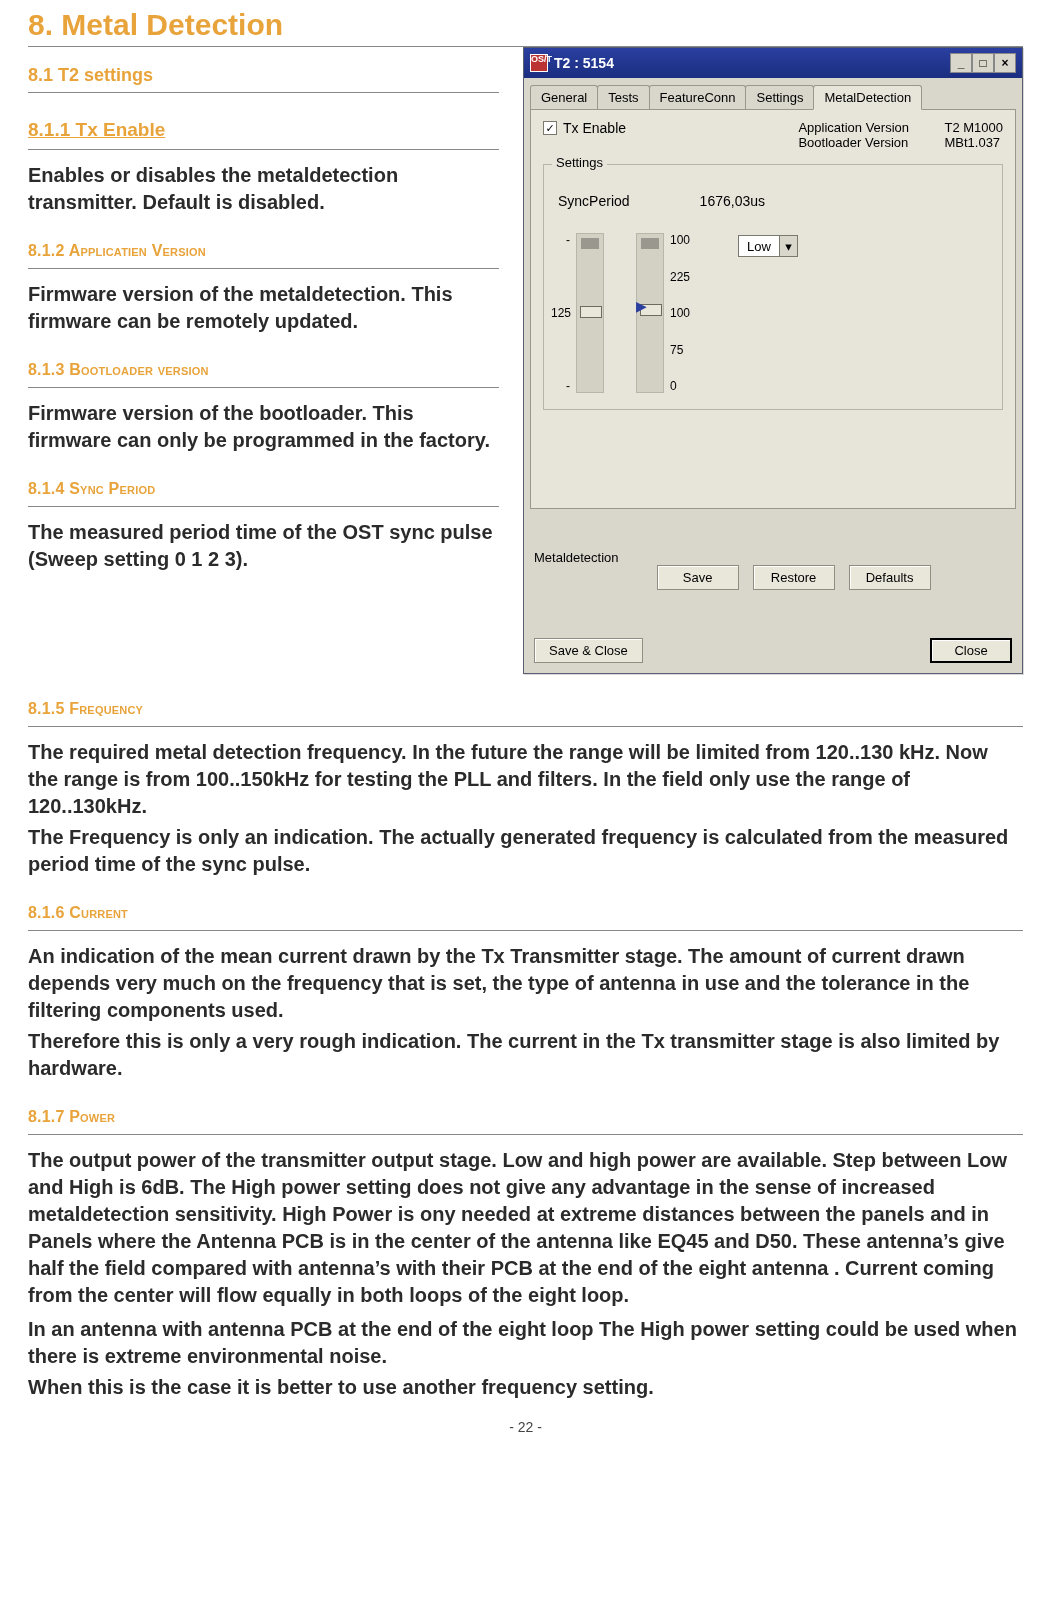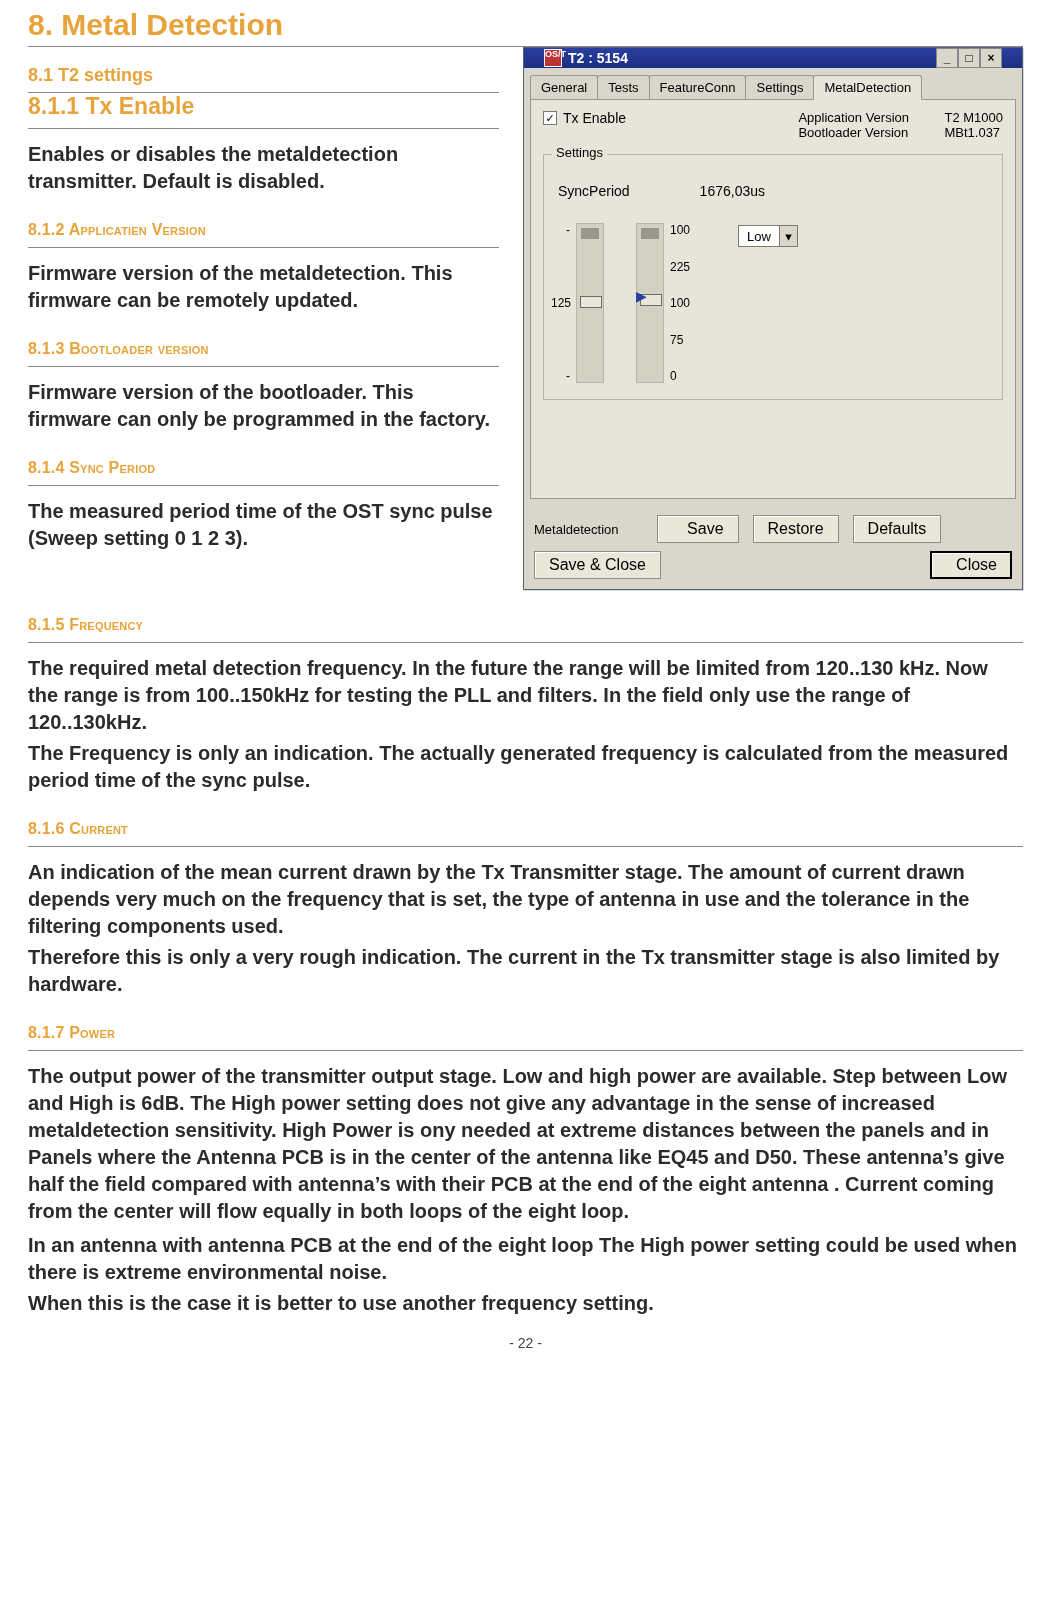--- a/index.html
+++ b/index.html
@@ -18,21 +18,21 @@
     font-family: "Segoe UI", Arial, sans-serif;
     margin-bottom: 4px;
   }
   .rule { border: none; border-top: 1px solid #888; margin: 0; }
   .sub {
     color: #e8a33a;
     font-family: "Segoe UI", Arial, sans-serif;
     font-weight: 600;
   }
   .h2 { font-size: 18px; margin-top: 18px; margin-bottom: 6px; }
-  .h3 { font-size: 23px; margin-bottom: 8px; }
+  .h3 { font-size: 19px; margin-top: 26px; margin-bottom: 8px; text-decoration: underline; }
   .h4 {
     font-size: 16px; margin-top: 26px; margin-bottom: 8px;
     font-variant: small-caps; letter-spacing: 0.2px;
   }
   .h3lead, .h4lead { font-variant: normal; }
   .body {
     font-size: 20px; color: #2b2b2b; line-height: 1.35;
     margin-top: 12px; margin-bottom: 4px; font-weight: bold;
   }
   .leftcol { width: 480px; }
@@ -41,26 +41,26 @@
   .figure { flex: 1 1 auto; }
   .win {
     width: 500px; border: 1px solid #5a5f72;
     background: #d9d6cc;
     box-shadow: 1px 1px 0 rgba(0,0,0,0.15);
     filter: blur(0.3px);
     font-family: Tahoma, Arial, sans-serif;
     color: #000;
   }
   .titlebar {
-    height: 20px;
+    height: 30px;
     background: linear-gradient(#2a3fa0,#1b2e80);
     color: #fff;
     display: flex; align-items: center;
     font-size: 14px; font-weight: bold;
-    padding: 0 20px;
+    padding: 0 6px;
   }
   .tb-icon {
     width: 18px; height: 18px; background:#b33; margin-right:6px;
     border:1px solid #fff; font-size:9px; line-height:8px; color:#fff; text-align:center;
   }
   .tb-btns { margin-left: auto; display:flex; gap:0; }
   .tb-btn {
     width:22px; height:20px; background:#d9d6cc; border:1px solid #888;
     display:flex; align-items:center; justify-content:center;
     font-weight:bold; font-size:12px; color:#000;
@@ -141,22 +141,23 @@
     width:18px; height:100%; border-left:1px solid #7a796f;
     background:#d9d6cc; display:flex; align-items:center; justify-content:center;
   }
   .btnrow {
     display:flex; gap:14px; align-items:center;
     padding: 8px 10px 4px 10px; font-size:13px;
   }
   .btnrow2 { padding: 4px 10px 10px 10px; display:flex; }
   .wbtn {
     border:1px solid #8f8c80; background:#e9e6da;
-    padding:4px 14px; font-size:16px; min-width:82px; text-align:right;
+    padding:4px 14px; font-size:13px; min-width:82px; text-align:center;
     box-shadow:1px 1px 0 #fff inset;
+    margin-top:40px;
   }
   .wbtn.def { border:2px solid #000; padding:3px 13px; }
   .spacer { flex:1; }
   .footer {
     position: relative;
     text-align:center; font-size:14px; color:#444;
     margin-top:18px;
   }
 </style>
 </head>

